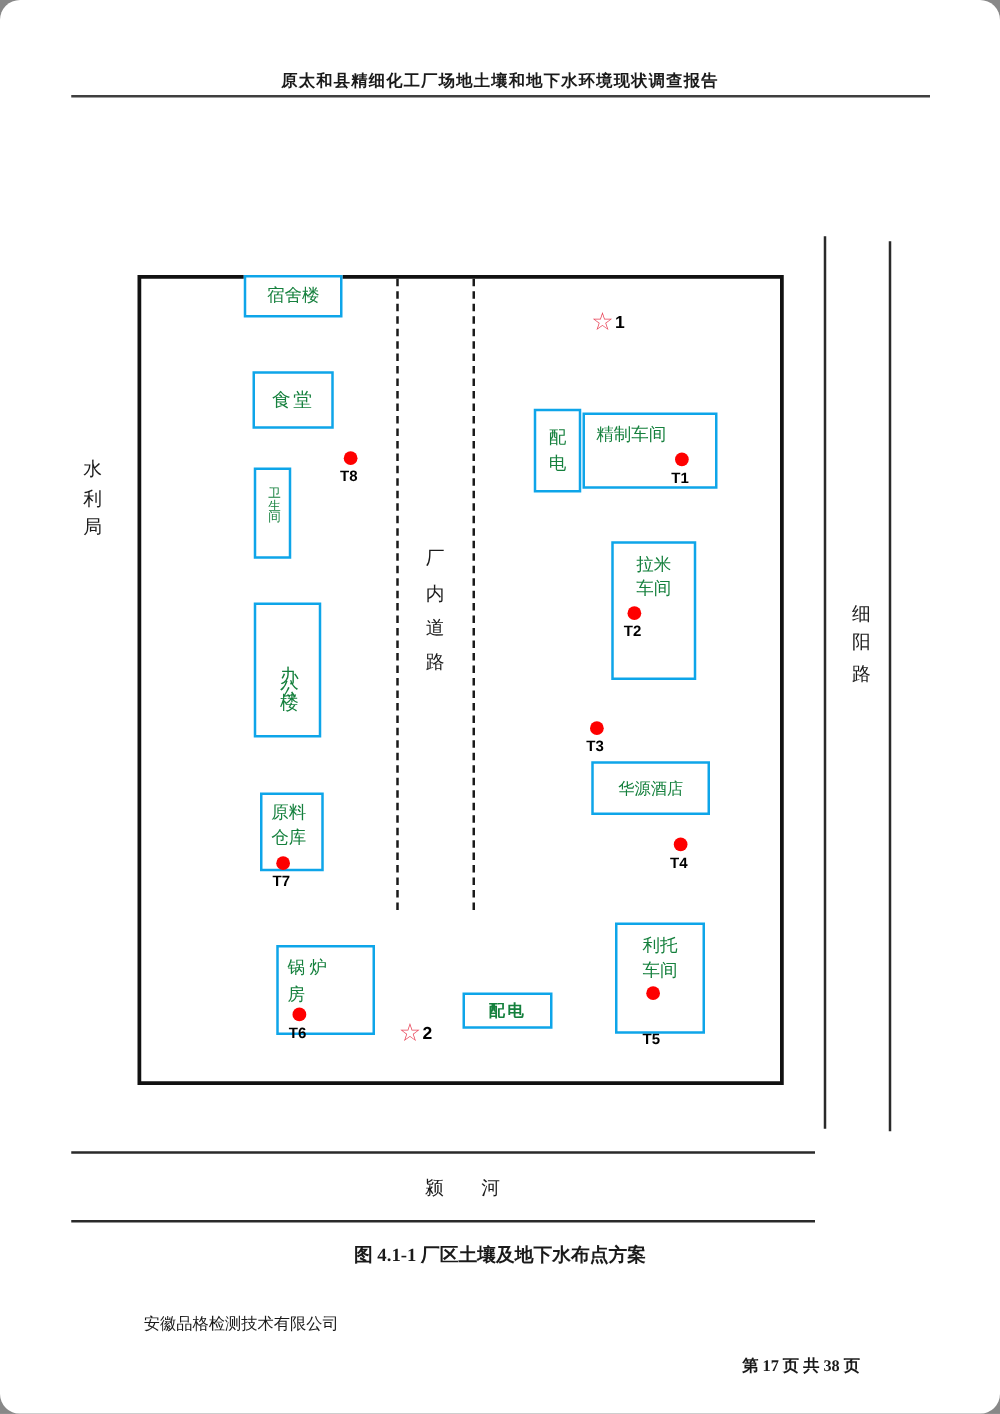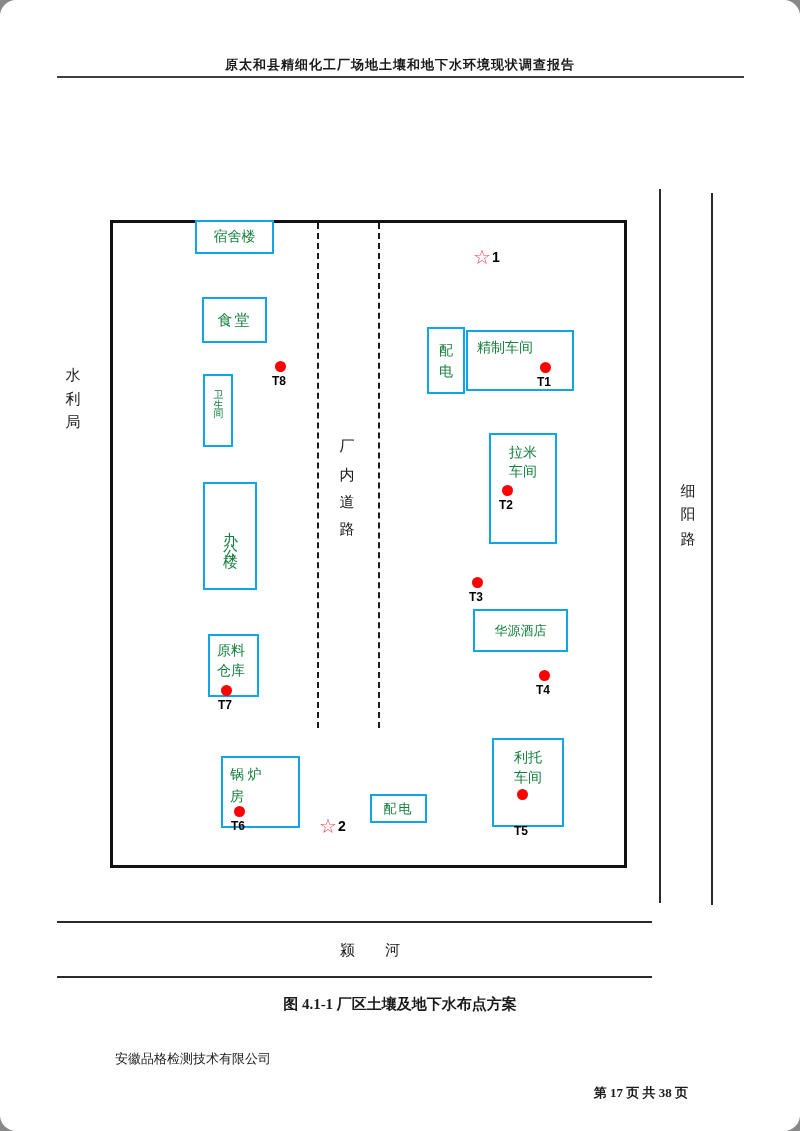--- a/index.html
+++ b/index.html
@@ -83,21 +83,21 @@
   <div class="bx" style="top:330px;left:466px;width:108px;height:61px;padding:7px 0 0 9px;">精制车间</div>
 
   <div class="bx pre" style="top:433px;left:489px;width:68px;height:111px;padding-top:8px;text-align:center;line-height:19px;">拉米
 车间</div>
 
   <div class="bx ctr" style="top:609px;left:473px;width:95px;height:43px;font-size:13px;">华源酒店</div>
 
   <div class="bx pre" style="top:738px;left:492px;width:72px;height:89px;padding-top:8px;text-align:center;line-height:20px;">利托
 车间</div>
 
-  <div class="bx ctr" style="top:794px;left:370px;width:57px;height:29px;font-size:13px;letter-spacing:2px;">配电</div>
+  <div class="bx ctr" style="top:794px;left:370px;width:72px;height:29px;font-size:13px;letter-spacing:2px;font-weight:bold;">配电</div>
 
   <div class="dot-marker" style="top:362px;left:537px;">
     <span class="dot"></span>
     <span class="dot-label">T1</span>
   </div>
   <div class="dot-marker" style="top:485px;left:499px;">
     <span class="dot"></span>
     <span class="dot-label">T2</span>
   </div>
   <div class="dot-marker" style="top:577px;left:469px;">

